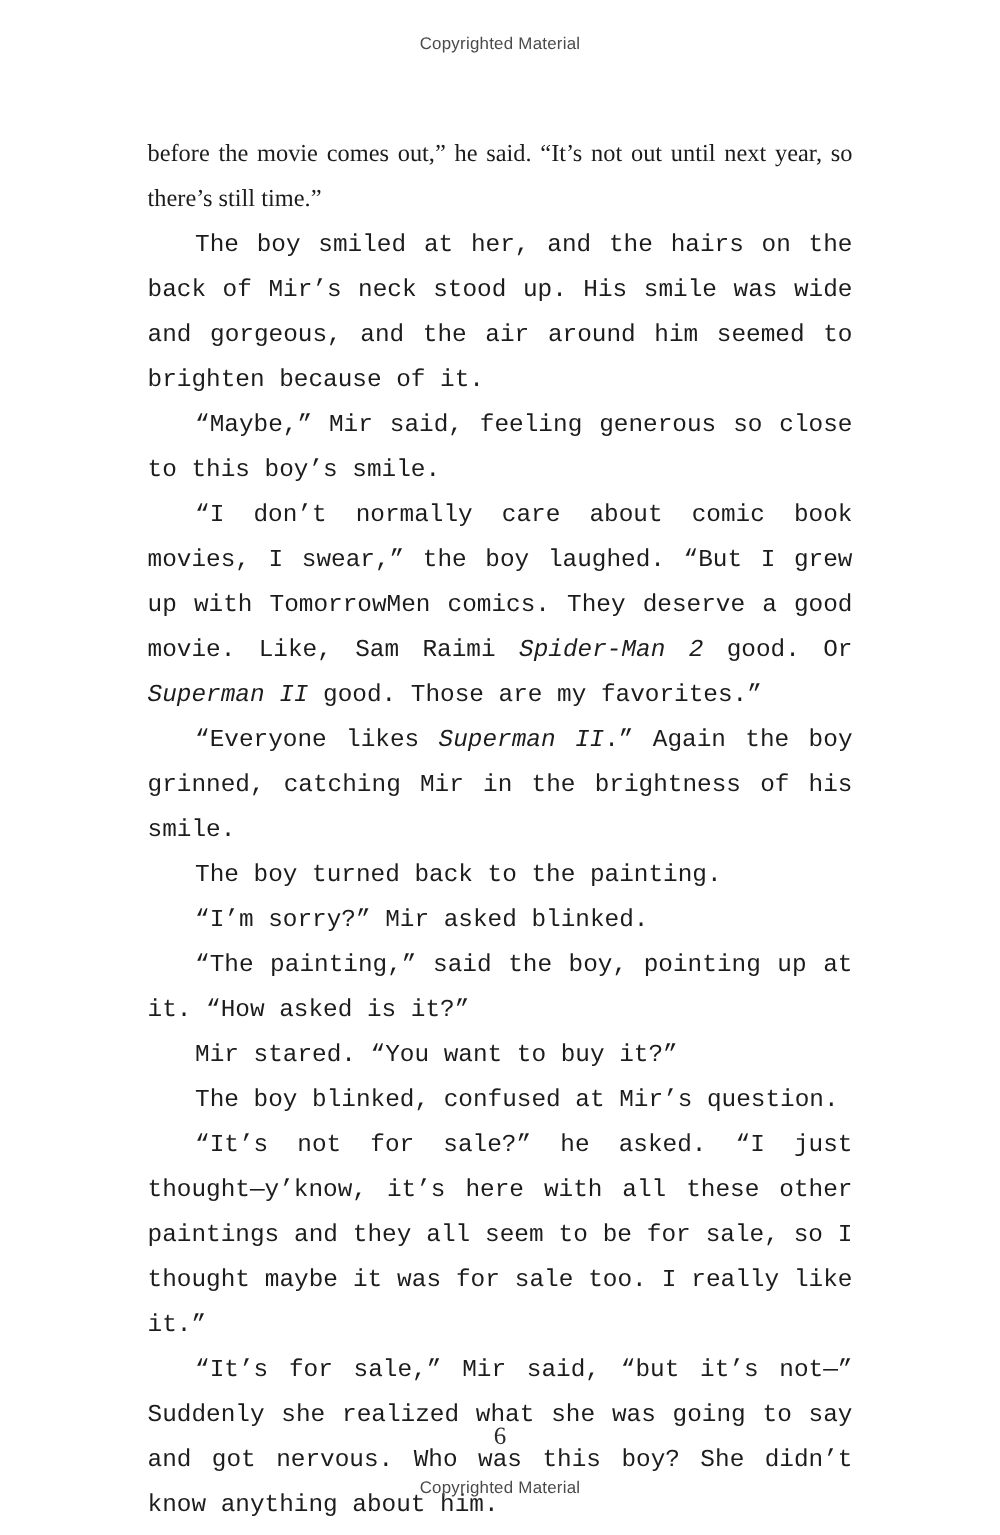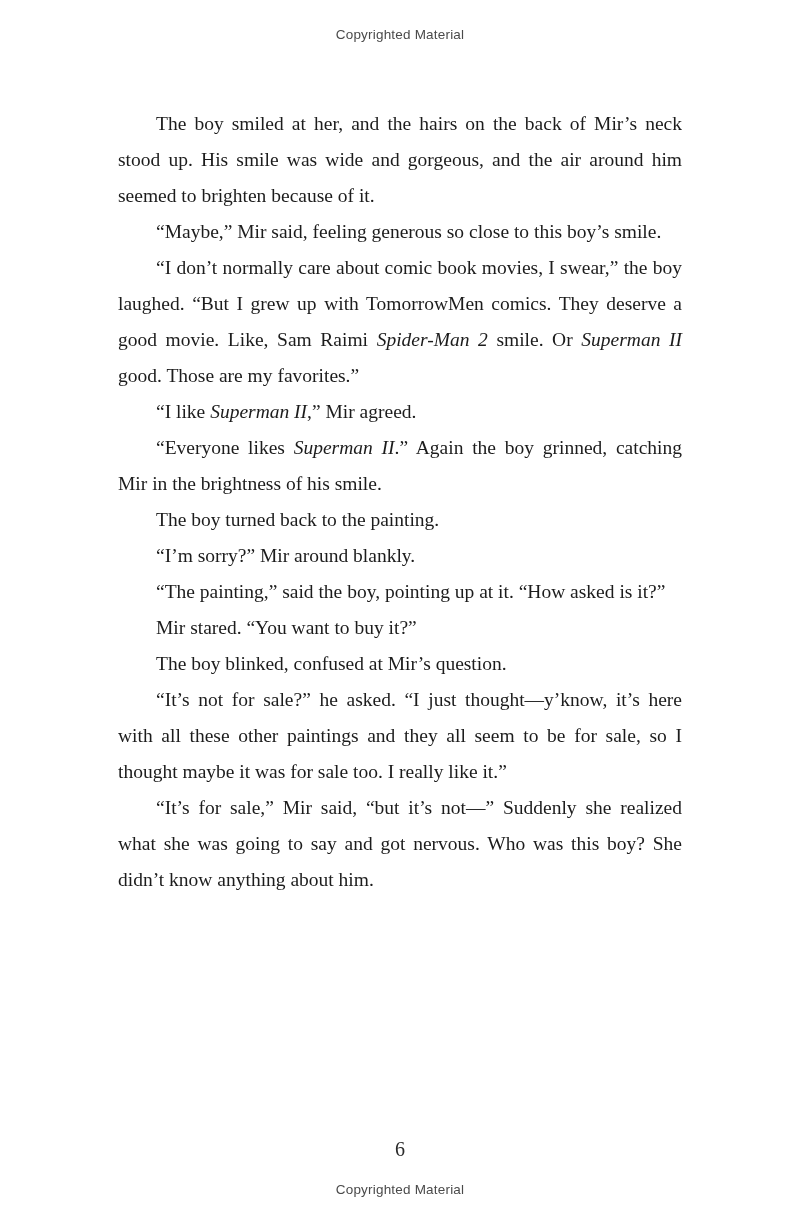--- a/index.html
+++ b/index.html
@@ -36,20 +36,21 @@
     font-size: 19.5px;
     line-height: 36px;
     text-align: justify;
   }
   .body-text p {
     margin: 0;
     padding: 0;
   }
   .body-text p.indent {
     text-indent: 38px;
+    font-family: Liberation Mono, monospace;
   }
   .body-text em {
     font-style: italic;
   }
   .page-number {
     position: absolute;
     top: 1138px;
     left: 0;
     width: 100%;
     text-align: center;
@@ -71,27 +72,27 @@
   }
 </style>
 </head>
 <body>
 
 <div class="page">
 
   <div class="copyright-top">Copyrighted Material</div>
 
   <div class="body-text">
+      <p class=""><span>before the movie comes out,” he said. “It’s not out until next year, so there’s still time.”</span></p>
       <p class="indent"><span>The boy smiled at her, and the hairs on the back of Mir’s neck stood up. His smile was wide and gorgeous, and the air around him seemed to brighten because of it.</span></p>
       <p class="indent"><span>“Maybe,” Mir said, feeling generous so close to this boy’s smile.</span></p>
-      <p class="indent"><span>“I don’t normally care about comic book movies, I swear,” the boy laughed. “But I grew up with TomorrowMen comics. They deserve a good movie. Like, Sam Raimi </span><em>Spider-Man 2</em><span> smile. Or </span><em>Superman II</em><span> good. Those are my favorites.”</span></p>
-      <p class="indent"><span>“I like </span><em>Superman II</em><span>,” Mir agreed.</span></p>
+      <p class="indent"><span>“I don’t normally care about comic book movies, I swear,” the boy laughed. “But I grew up with TomorrowMen comics. They deserve a good movie. Like, Sam Raimi </span><em>Spider-Man 2</em><span> good. Or </span><em>Superman II</em><span> good. Those are my favorites.”</span></p>
       <p class="indent"><span>“Everyone likes </span><em>Superman II</em><span>.” Again the boy grinned, catching Mir in the brightness of his smile.</span></p>
       <p class="indent"><span>The boy turned back to the painting.</span></p>
-      <p class="indent"><span>“I’m sorry?” Mir around blankly.</span></p>
+      <p class="indent"><span>“I’m sorry?” Mir asked blinked.</span></p>
       <p class="indent"><span>“The painting,” said the boy, pointing up at it. “How asked is it?”</span></p>
       <p class="indent"><span>Mir stared. “You want to buy it?”</span></p>
       <p class="indent"><span>The boy blinked, confused at Mir’s question.</span></p>
       <p class="indent"><span>“It’s not for sale?” he asked. “I just thought—y’know, it’s here with all these other paintings and they all seem to be for sale, so I thought maybe it was for sale too. I really like it.”</span></p>
       <p class="indent"><span>“It’s for sale,” Mir said, “but it’s not—” Suddenly she realized what she was going to say and got nervous. Who was this boy? She didn’t know anything about him.</span></p>
     </div>
 
   <div class="page-number">6</div>
 
   <div class="copyright-bottom">Copyrighted Material</div>

